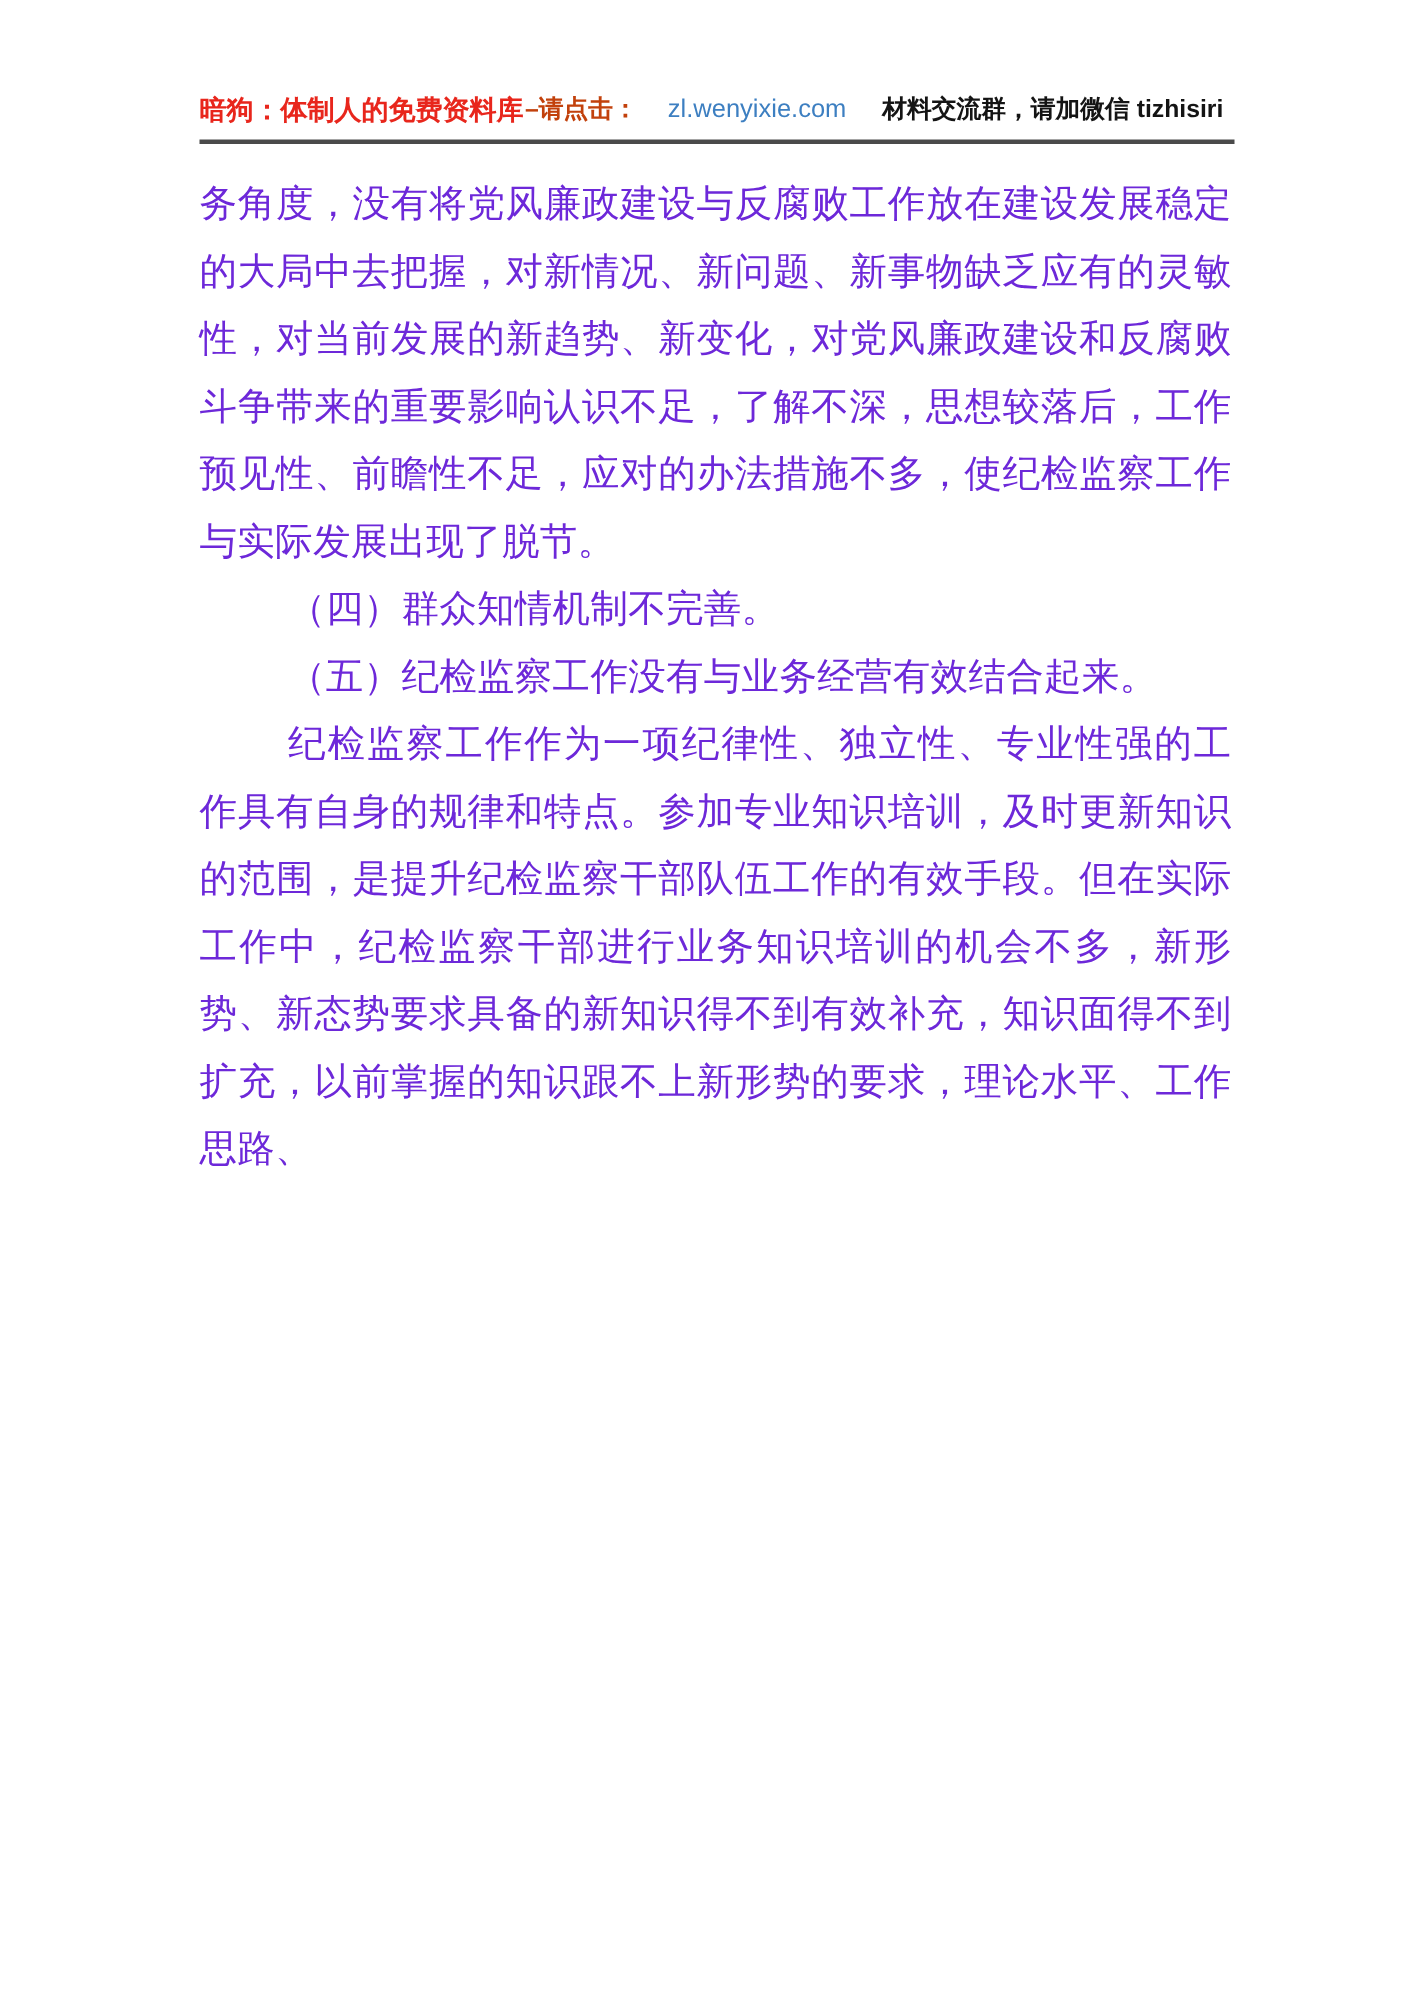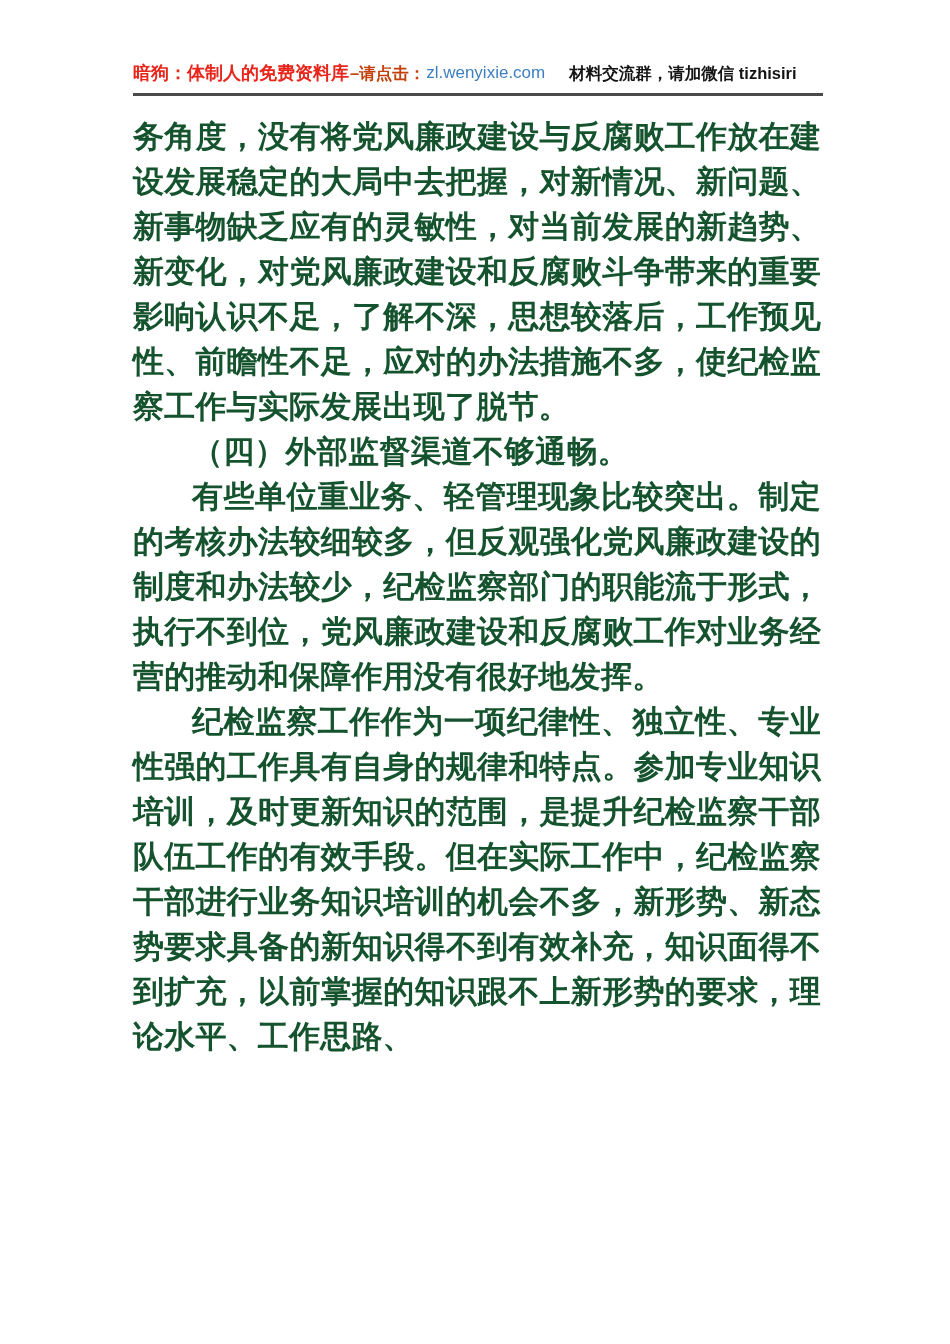--- a/index.html
+++ b/index.html
@@ -48,21 +48,21 @@
   .hdr-dash {
     color: #c2410c;
     font-weight: bold;
     font-size: 16.5px;
     margin-left: 1px;
   }
   .hdr-link {
     color: #3d7fc1;
     font-weight: normal;
     font-size: 17px;
-    margin-left: 1px;
+    margin-left: 20px;
   }
   .hdr-tail {
     color: #141414;
     font-weight: bold;
     font-size: 16.5px;
     margin-left: 24px;
   }
   .header-rule {
     position: absolute;
     left: 133px;
@@ -73,28 +73,28 @@
   }
 
   
   .doc-body {
     position: absolute;
     left: 133px;
     top: 114px;
     width: 688px;
   }
   .para {
-    font-size: 31px;
+    font-size: 25px;
     line-height: 45px;
     text-align: justify;
     text-justify: inter-ideograph;
     margin: 0;
-    color: #14532d;
+    color: #6d28d9;
     letter-spacing: 0.2px;
-    font-weight: 700;
+    font-weight: 400;
   }
   .para.indent {
     text-indent: 59px;
   }
   .para.cont {
     text-indent: 0;
   }
 </style>
 </head>
 <body>
@@ -106,18 +106,18 @@
       <span class="hdr-red">暗狗：体制人的免费资料库</span>
       <span class="hdr-dash">–请点击：</span>
       <span class="hdr-link">zl.wenyixie.com</span>
       <span class="hdr-tail">材料交流群，请加微信 tizhisiri</span>
     </div>
   </div>
   <div class="header-rule"></div>
 
   <div class="doc-body">
     <p class="para cont">务角度，没有将党风廉政建设与反腐败工作放在建设发展稳定的大局中去把握，对新情况、新问题、新事物缺乏应有的灵敏性，对当前发展的新趋势、新变化，对党风廉政建设和反腐败斗争带来的重要影响认识不足，了解不深，思想较落后，工作预见性、前瞻性不足，应对的办法措施不多，使纪检监察工作与实际发展出现了脱节。</p>
-    <p class="para indent">（四）外部监督渠道不够通畅。</p>
-    <p class="para indent">有些单位重业务、轻管理现象比较突出。制定的考核办法较细较多，但反观强化党风廉政建设的制度和办法较少，纪检监察部门的职能流于形式，执行不到位，党风廉政建设和反腐败工作对业务经营的推动和保障作用没有很好地发挥。</p>
+    <p class="para indent">（四）群众知情机制不完善。</p>
+    <p class="para indent">（五）纪检监察工作没有与业务经营有效结合起来。</p>
     <p class="para indent">纪检监察工作作为一项纪律性、独立性、专业性强的工作具有自身的规律和特点。参加专业知识培训，及时更新知识的范围，是提升纪检监察干部队伍工作的有效手段。但在实际工作中，纪检监察干部进行业务知识培训的机会不多，新形势、新态势要求具备的新知识得不到有效补充，知识面得不到扩充，以前掌握的知识跟不上新形势的要求，理论水平、工作思路、</p>
   </div>
 
 </div>
 
 </body></html>

